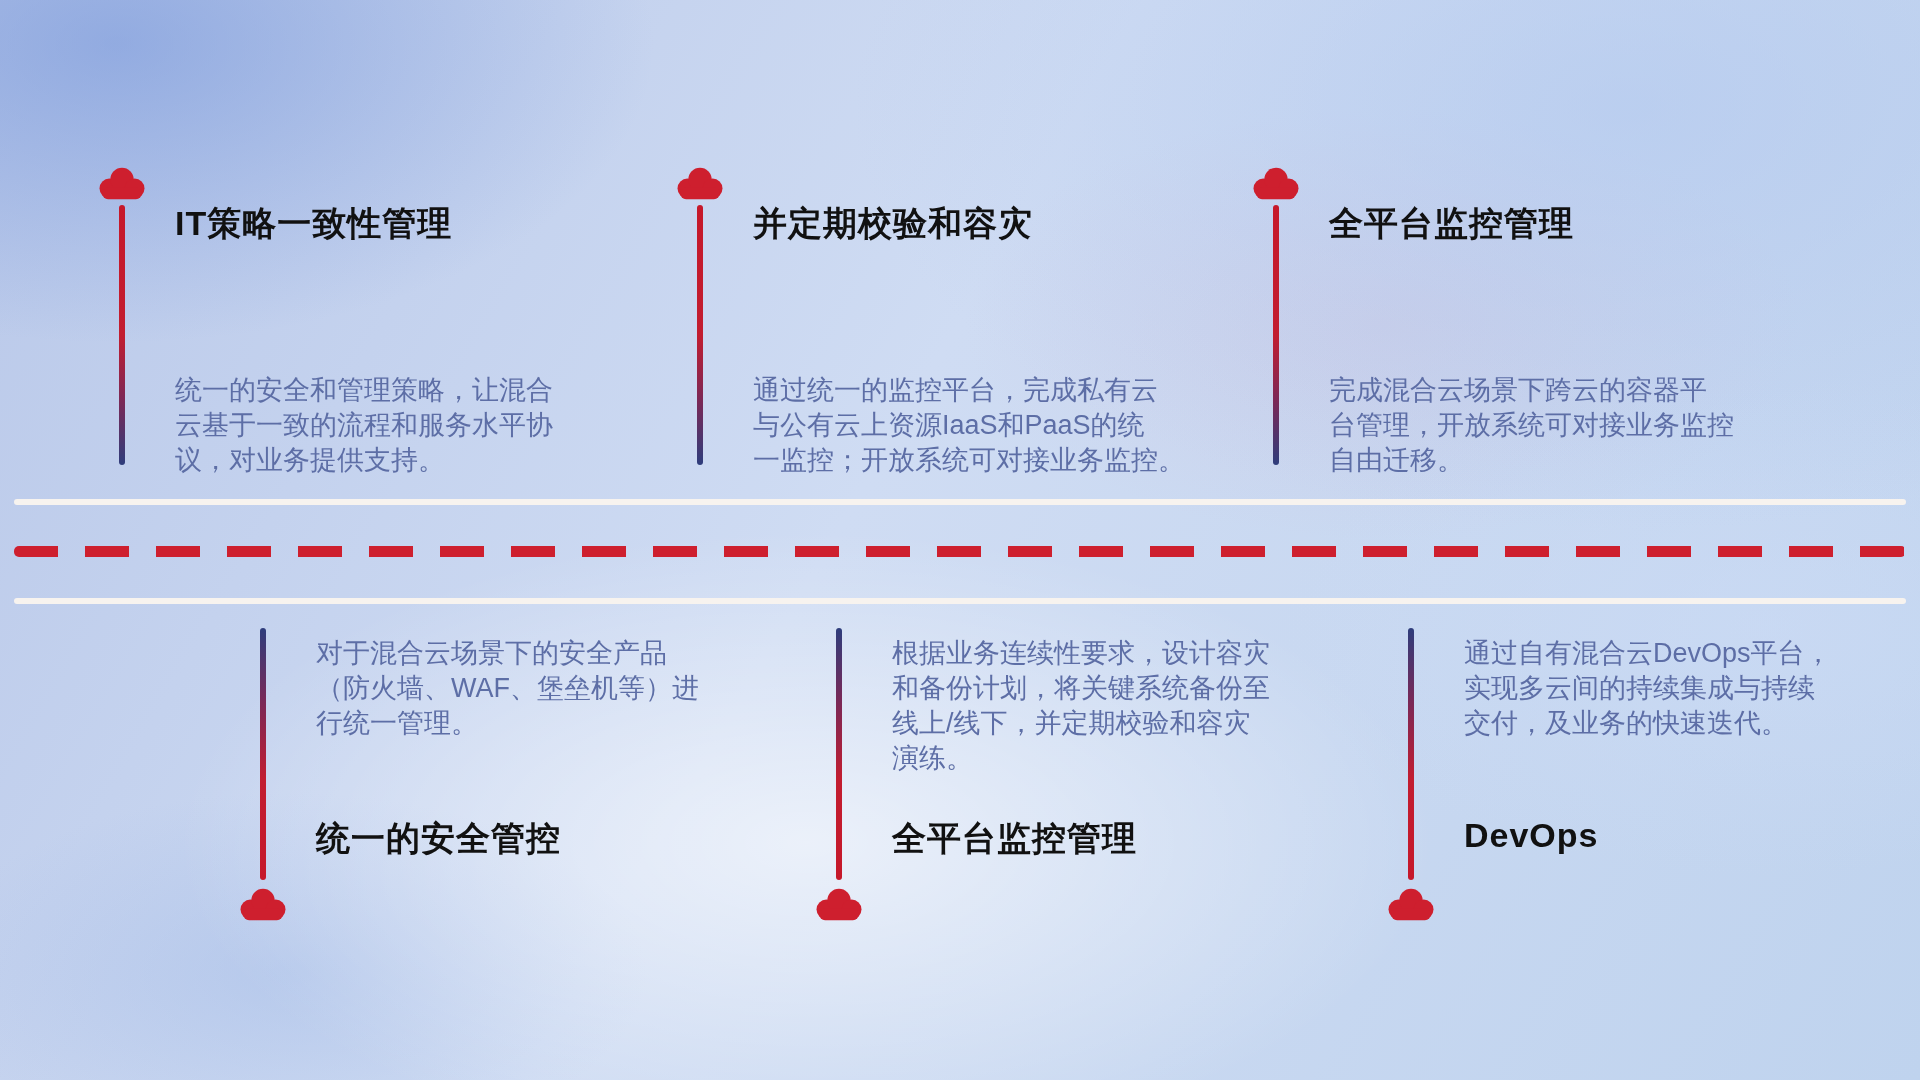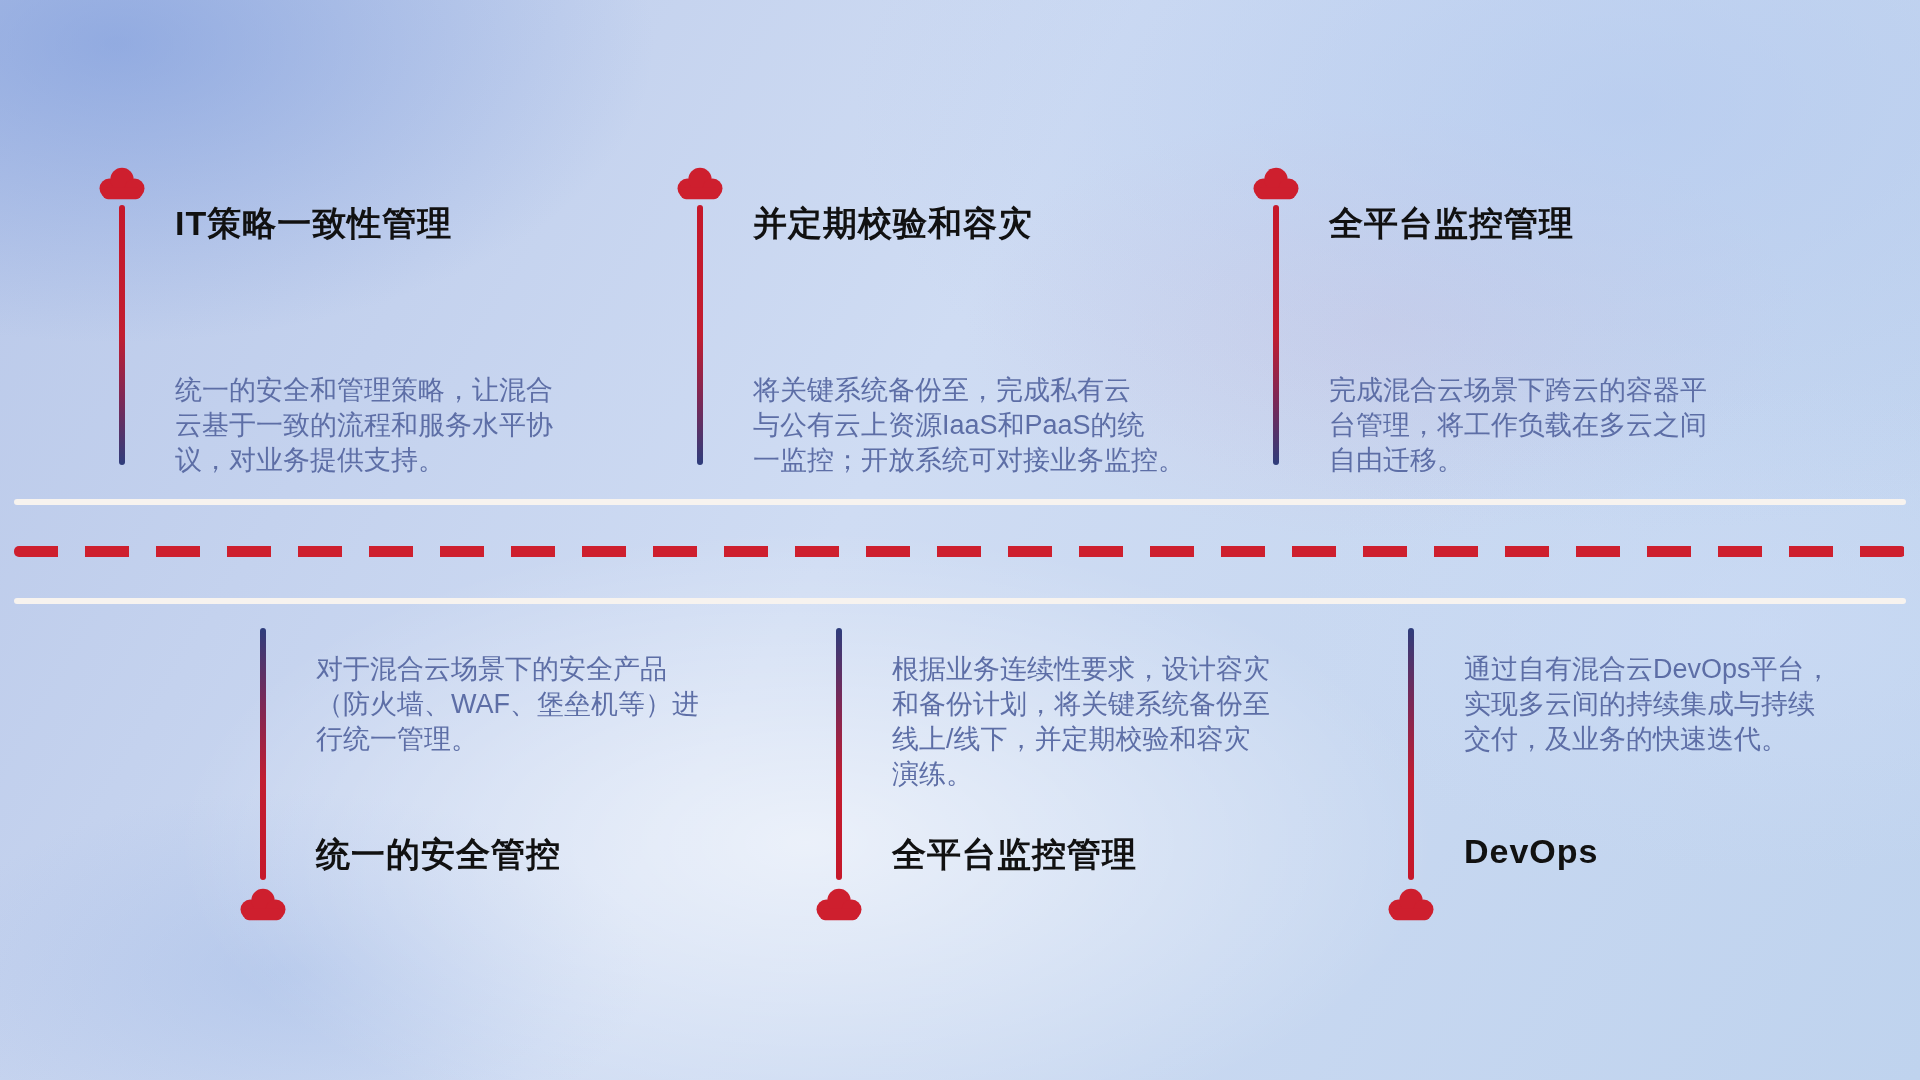--- a/index.html
+++ b/index.html
@@ -48,29 +48,29 @@
   .item-bottom .vline{height:252px;
     background:linear-gradient(180deg,#2e3d7c 0%,#7c2856 30%,#c21d30 60%,#c6182a 100%);}
   .item-bottom .cloud{margin-top:6px;}
 
   .title{
     position:absolute;left:80px;
     font-size:34px;font-weight:700;color:#111111;letter-spacing:1px;
     white-space:nowrap;
   }
   .item-top .title{top:36px;}
-  .item-bottom .title{top:204px;}
+  .item-bottom .title{top:188px;}
 
   .desc{
     position:absolute;left:80px;
     font-size:27px;line-height:35px;color:#5d6ea6;
     white-space:pre-line;width:470px;
   }
   .item-top .desc{top:208px;}
-  .item-bottom .desc{top:24px;}
+  .item-bottom .desc{top:8px;}
 
   
   #item1{left:95px;top:165px;}
   #item2{left:673px;top:165px;}
   #item3{left:1249px;top:165px;}
   #item4{left:236px;top:628px;}
   #item5{left:812px;top:628px;}
   #item6{left:1384px;top:628px;}
 </style>
 </head>
@@ -110,42 +110,42 @@
           <circle cx="16" cy="25" r="11"></circle>
               <circle cx="30" cy="15" r="13"></circle>
           <circle cx="44" cy="25" r="11"></circle>
               <rect x="8" y="24" width="44" height="13" rx="6.5"></rect>
         </g>
           </svg>
       </span>
       <div class="vline"></div>
     </div>
     <div class="title">并定期校验和容灾</div>
-    <div class="desc">将关键系统备份至，完成私有云
+    <div class="desc">通过统一的监控平台，完成私有云
 与公有云上资源IaaS和PaaS的统
 一监控；开放系统可对接业务监控。</div>
   </div>
 
   <div class="item item-top" id="item3">
     <div class="rail">
       <span class="cloud">
         <svg viewBox="0 0 60 38" width="54" height="36">
             <g fill="currentColor">
           <circle cx="16" cy="25" r="11"></circle>
               <circle cx="30" cy="15" r="13"></circle>
           <circle cx="44" cy="25" r="11"></circle>
               <rect x="8" y="24" width="44" height="13" rx="6.5"></rect>
         </g>
           </svg>
       </span>
       <div class="vline"></div>
     </div>
     <div class="title">全平台监控管理</div>
     <div class="desc">完成混合云场景下跨云的容器平
-台管理，将工作负载在多云之间
+台管理，开放系统可对接业务监控
 自由迁移。</div>
   </div>
 
   <div class="item item-bottom" id="item4">
     <div class="rail">
       <div class="vline"></div>
       <span class="cloud">
         <svg viewBox="0 0 60 38" width="54" height="36">
             <g fill="currentColor">
           <circle cx="16" cy="25" r="11"></circle>

